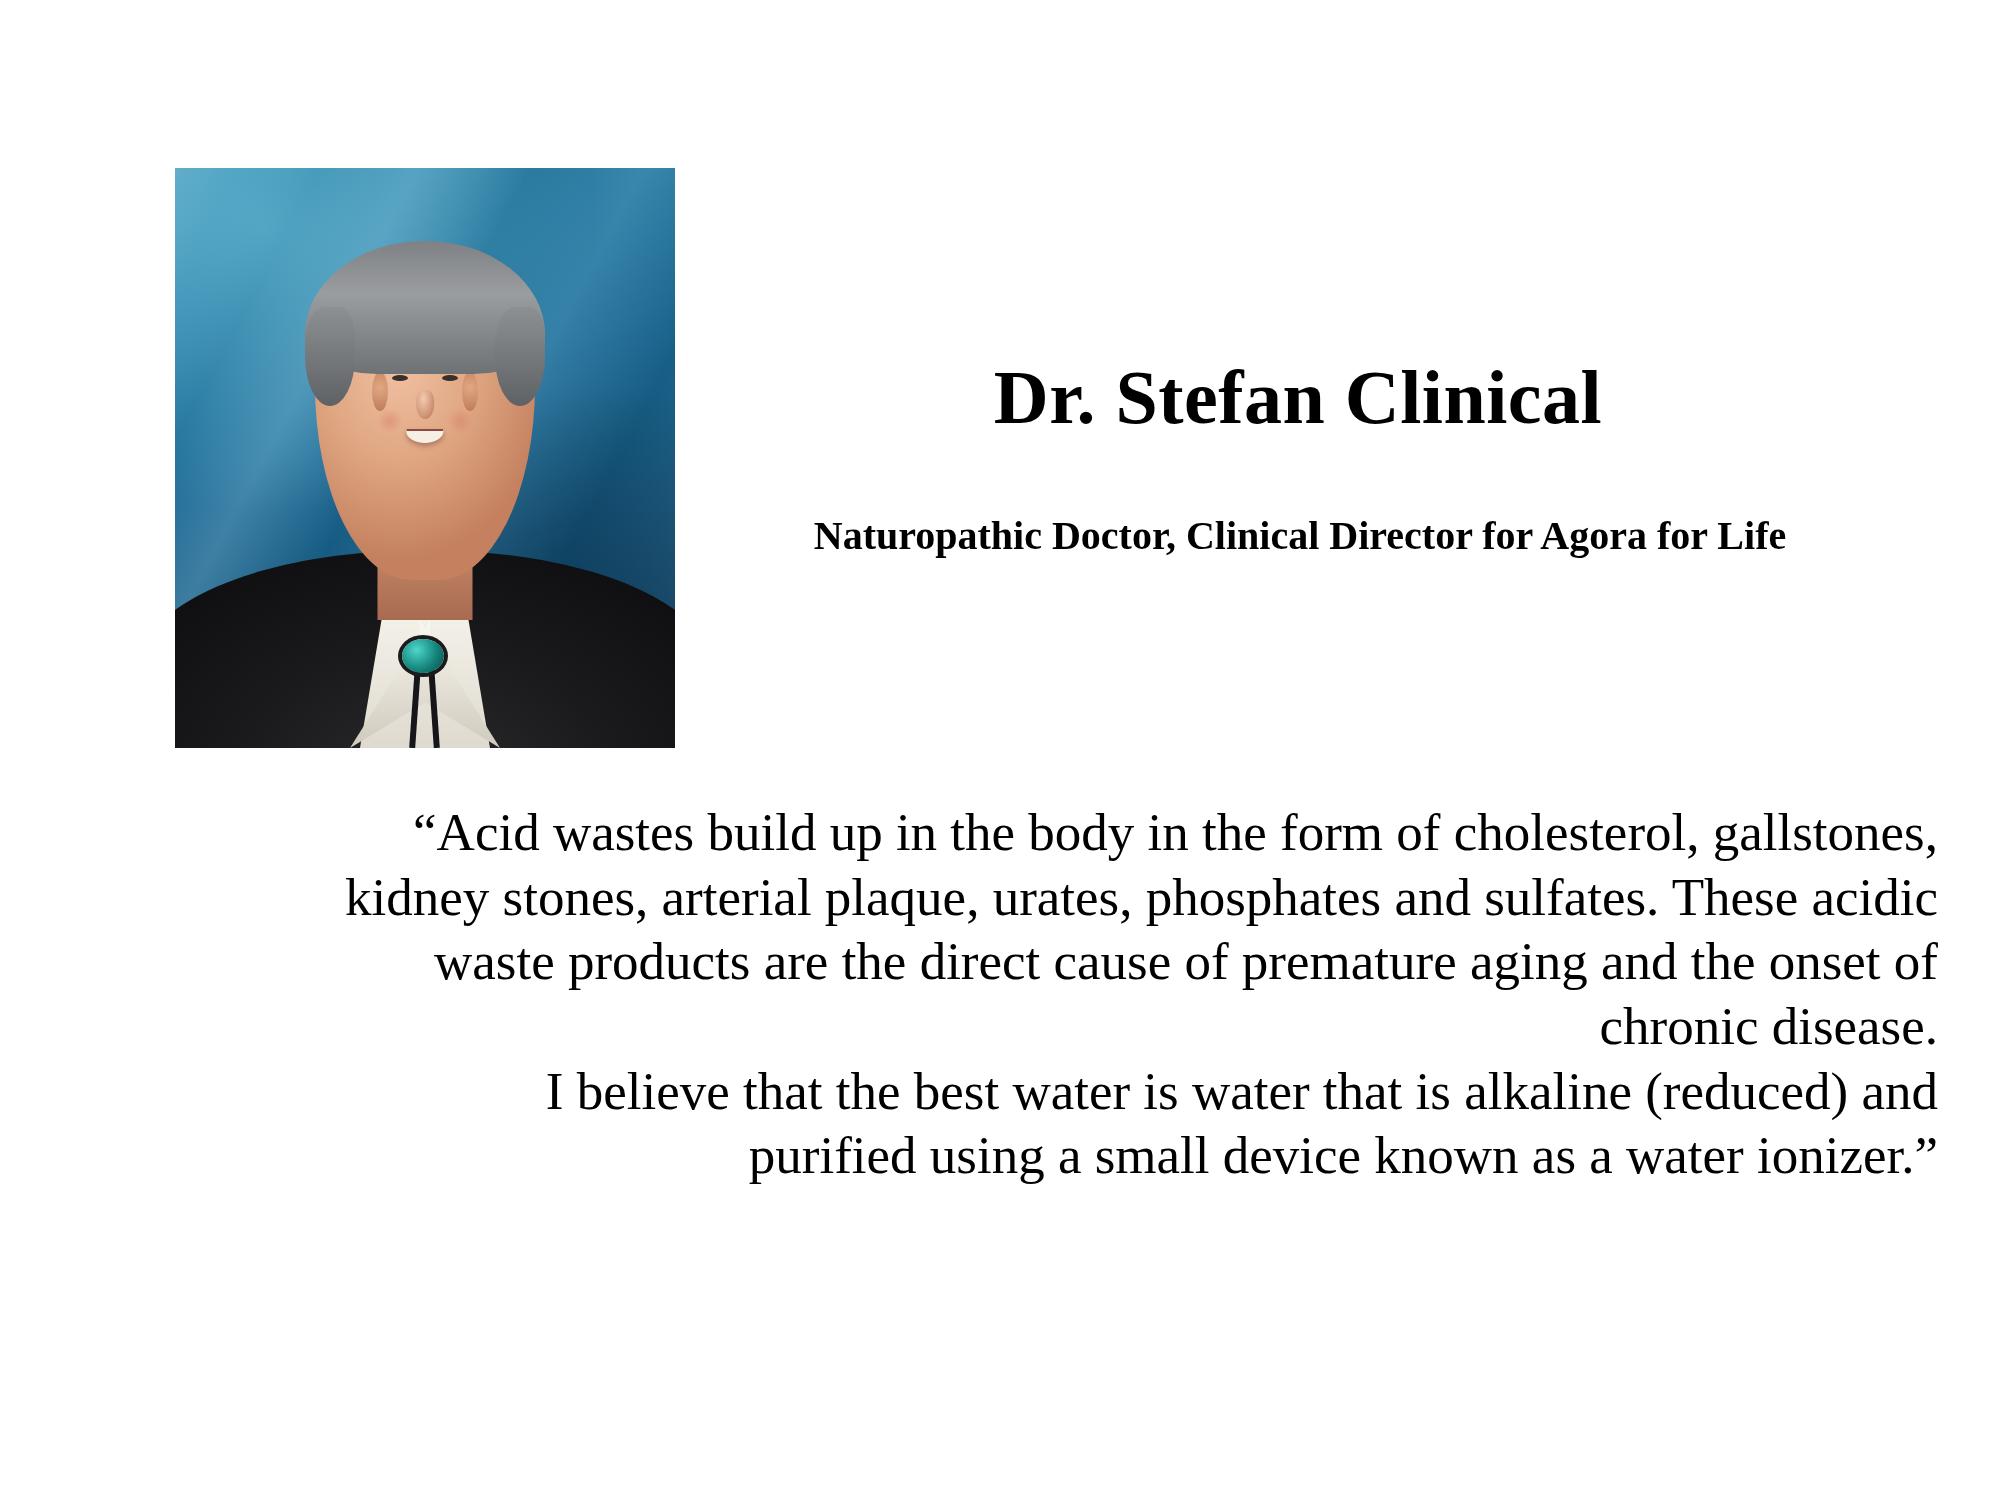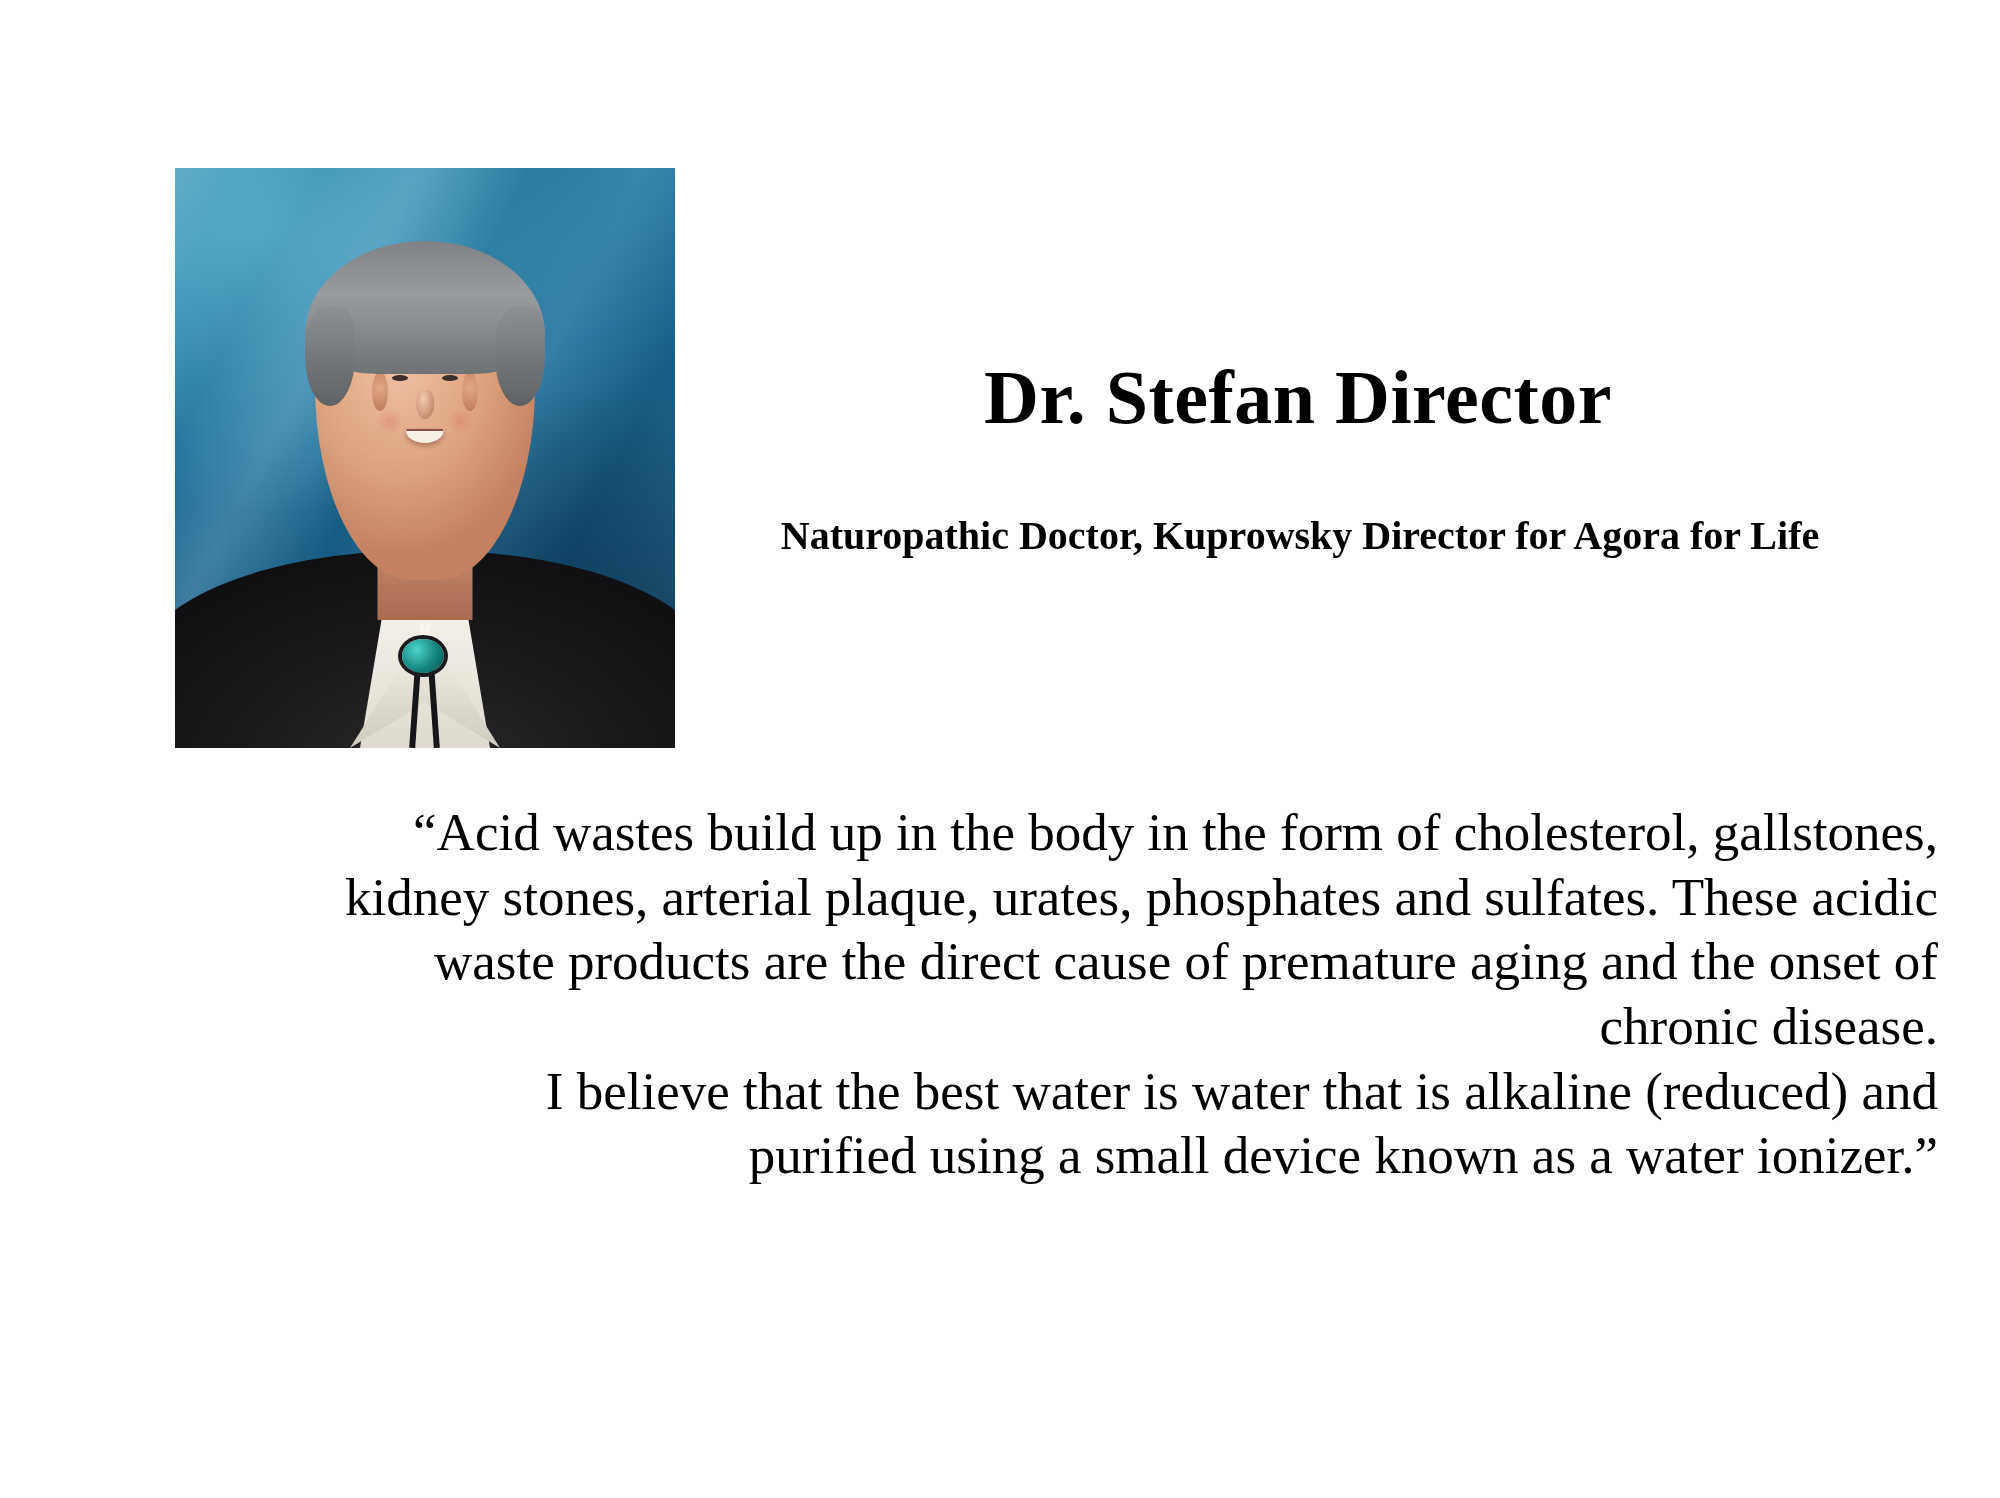--- a/index.html
+++ b/index.html
@@ -268,22 +268,22 @@
       <div class="eye-l"></div>
       <div class="eye-r"></div>
       <div class="nose"></div>
       <div class="mouth"></div>
     </div>
     <div class="hair"></div>
     <div class="hair-side-l"></div>
     <div class="hair-side-r"></div>
   </div>
 
-  <div class="name">Dr. Stefan Director</div>
-  <div class="subtitle">Naturopathic Doctor, Kuprowsky Director for Agora for Life</div>
+  <div class="name">Dr. Stefan Clinical</div>
+  <div class="subtitle">Naturopathic Doctor, Clinical Director for Agora for Life</div>
   <div class="quote">“Acid wastes build up in the body in the form of cholesterol, gallstones,
  kidney stones, arterial plaque, urates, phosphates and sulfates. These acidic
 waste products are the direct cause of premature aging and the onset of
 chronic disease.
 I believe that the best water is water that is alkaline (reduced) and
 purified using a small device known as a water ionizer.”</div>
 
 </div>
 
 </body></html>

